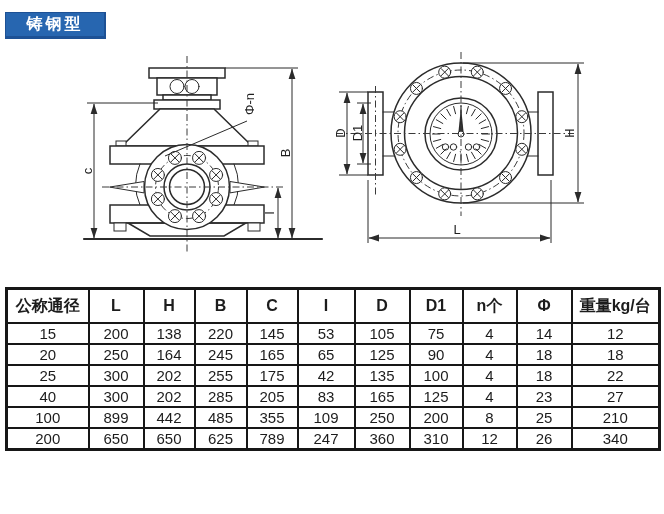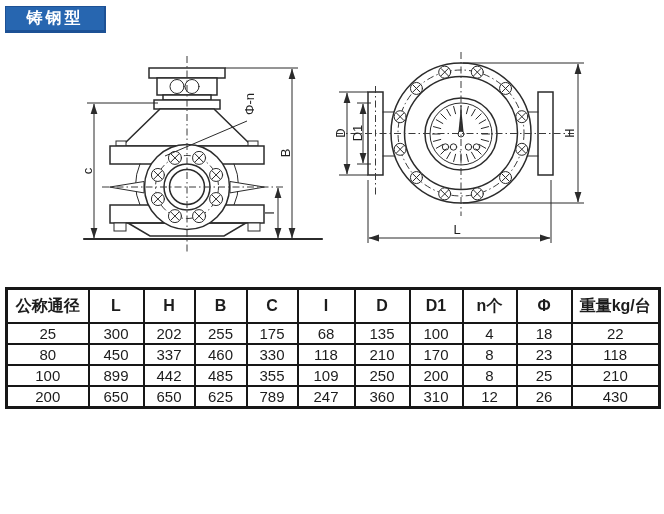--- a/index.html
+++ b/index.html
@@ -1,18 +1,18 @@
 <!DOCTYPE html>
 <html><head>
 <meta charset="utf-8">
 <style>
   html,body{margin:0;padding:0;background:#e8e8e8;}
   .page{position:relative;width:664px;height:514px;background:#ffffff;overflow:hidden;
         font-family:"Liberation Sans",sans-serif;}
-  .badge{position:absolute;left:5px;top:6px;width:101px;height:27px;box-sizing:border-box;
+  .badge{position:absolute;left:5px;top:12px;width:101px;height:27px;box-sizing:border-box;
          background:#2766b0;border:1px solid #1d5195;border-bottom-width:3px;border-right-width:2px;
          color:#fff;display:flex;align-items:center;justify-content:center;
          font-size:16px;font-weight:bold;letter-spacing:3px;}
   svg.drawings{position:absolute;left:0;top:0;}
   .ln{stroke:#2b2b2b;fill:none;stroke-width:1.5;stroke-linecap:round;}
   .thin{stroke-width:1;}
   .thick{stroke-width:2.2;}
   .cl{stroke:#3a3a3a;fill:none;stroke-width:1;stroke-dasharray:7 3 1.5 3;}
   .dim{stroke:#2b2b2b;fill:none;stroke-width:1;}
   .white{fill:#ffffff;}
@@ -242,44 +242,70 @@
           <th>I</th>
           <th>D</th>
           <th>D1</th>
           <th>n个</th>
           <th>Φ</th>
           <th>重量kg/台</th>
         </tr>
     </thead>
     <tbody>
         <tr>
+          <td>15</td>
+          <td>200</td>
+          <td>138</td>
+          <td>220</td>
+          <td>145</td>
+          <td>53</td>
+          <td>105</td>
+          <td>75</td>
+          <td>4</td>
+          <td>14</td>
+          <td>12</td>
+        </tr>
+        <tr>
+          <td>20</td>
+          <td>250</td>
+          <td>164</td>
+          <td>245</td>
+          <td>165</td>
+          <td>65</td>
+          <td>125</td>
+          <td>90</td>
+          <td>4</td>
+          <td>18</td>
+          <td>18</td>
+        </tr>
+        <tr>
           <td>25</td>
           <td>300</td>
           <td>202</td>
           <td>255</td>
           <td>175</td>
-          <td>68</td>
+          <td>42</td>
           <td>135</td>
           <td>100</td>
           <td>4</td>
           <td>18</td>
           <td>22</td>
         </tr>
         <tr>
-          <td>80</td>
-          <td>450</td>
-          <td>337</td>
-          <td>460</td>
-          <td>330</td>
-          <td>118</td>
-          <td>210</td>
-          <td>170</td>
-          <td>8</td>
+          <td>40</td>
+          <td>300</td>
+          <td>202</td>
+          <td>285</td>
+          <td>205</td>
+          <td>83</td>
+          <td>165</td>
+          <td>125</td>
+          <td>4</td>
           <td>23</td>
-          <td>118</td>
+          <td>27</td>
         </tr>
         <tr>
           <td>100</td>
           <td>899</td>
           <td>442</td>
           <td>485</td>
           <td>355</td>
           <td>109</td>
           <td>250</td>
           <td>200</td>
@@ -291,18 +317,18 @@
           <td>200</td>
           <td>650</td>
           <td>650</td>
           <td>625</td>
           <td>789</td>
           <td>247</td>
           <td>360</td>
           <td>310</td>
           <td>12</td>
           <td>26</td>
-          <td>430</td>
+          <td>340</td>
         </tr>
       </tbody>
   </table>
 
 </div>
 
 </body></html>

